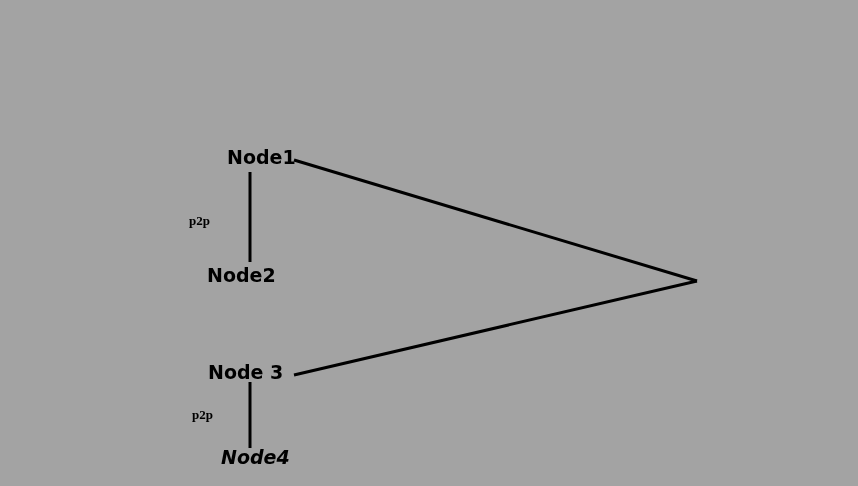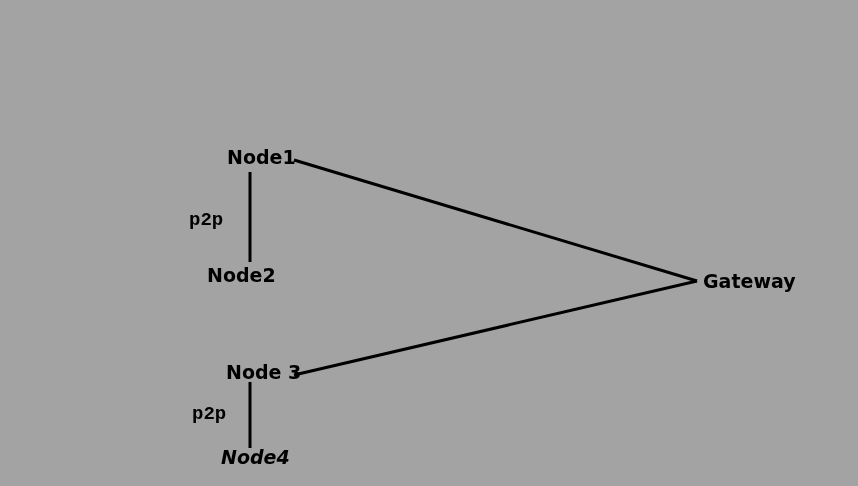--- a/index.html
+++ b/index.html
@@ -29,31 +29,31 @@
     position: absolute;
     font-family: "DejaVu Sans", "Liberation Sans", sans-serif;
     font-weight: bold;
     font-size: 19px;
     line-height: 19px;
     color: #000000;
     white-space: pre;
   }
   .edge-label {
     position: absolute;
-    font-family: Liberation Mono, monospace;
+    font-family: Liberation Serif, serif;
     font-weight: bold;
-    font-size: 19px;
+    font-size: 13px;
     line-height: 19px;
     color: #000000;
     white-space: pre;
   }
   
   #node-1 { left: 227px; top: 148px; }
   #node-2 { left: 207px; top: 266px; }
-  #node-3 { left: 226px; top: 363px; text-align: right; }
+  #node-3 { left: 208px; top: 363px; text-align: right; }
   #node-4 { left: 221px; top: 448px; font-style: italic; }
   #node-gateway { left: 703px; top: 272px; }
   #p2p-upper { left: 189px; top: 211px; }
   #p2p-lower { left: 192px; top: 405px; }
 </style>
 </head>
 <body>
 
 <div id="canvas" style="background: #a3a3a3; width: 858px; height: 486px;">
 
@@ -65,19 +65,18 @@
   </svg>
 
   <span class="node-label" id="node-1">Node1</span>
 
   <span class="node-label" id="node-2">Node2</span>
 
   <span class="node-label" id="node-3">Node 3</span>
 
   <span class="node-label" id="node-4">Node4</span>
 
-  <span class="node-label" id="node-gateway">Gateway</span>
 
   <span class="edge-label" id="p2p-upper">p2p</span>
 
   <span class="edge-label" id="p2p-lower">p2p</span>
 
 </div>
 
 </body></html>

